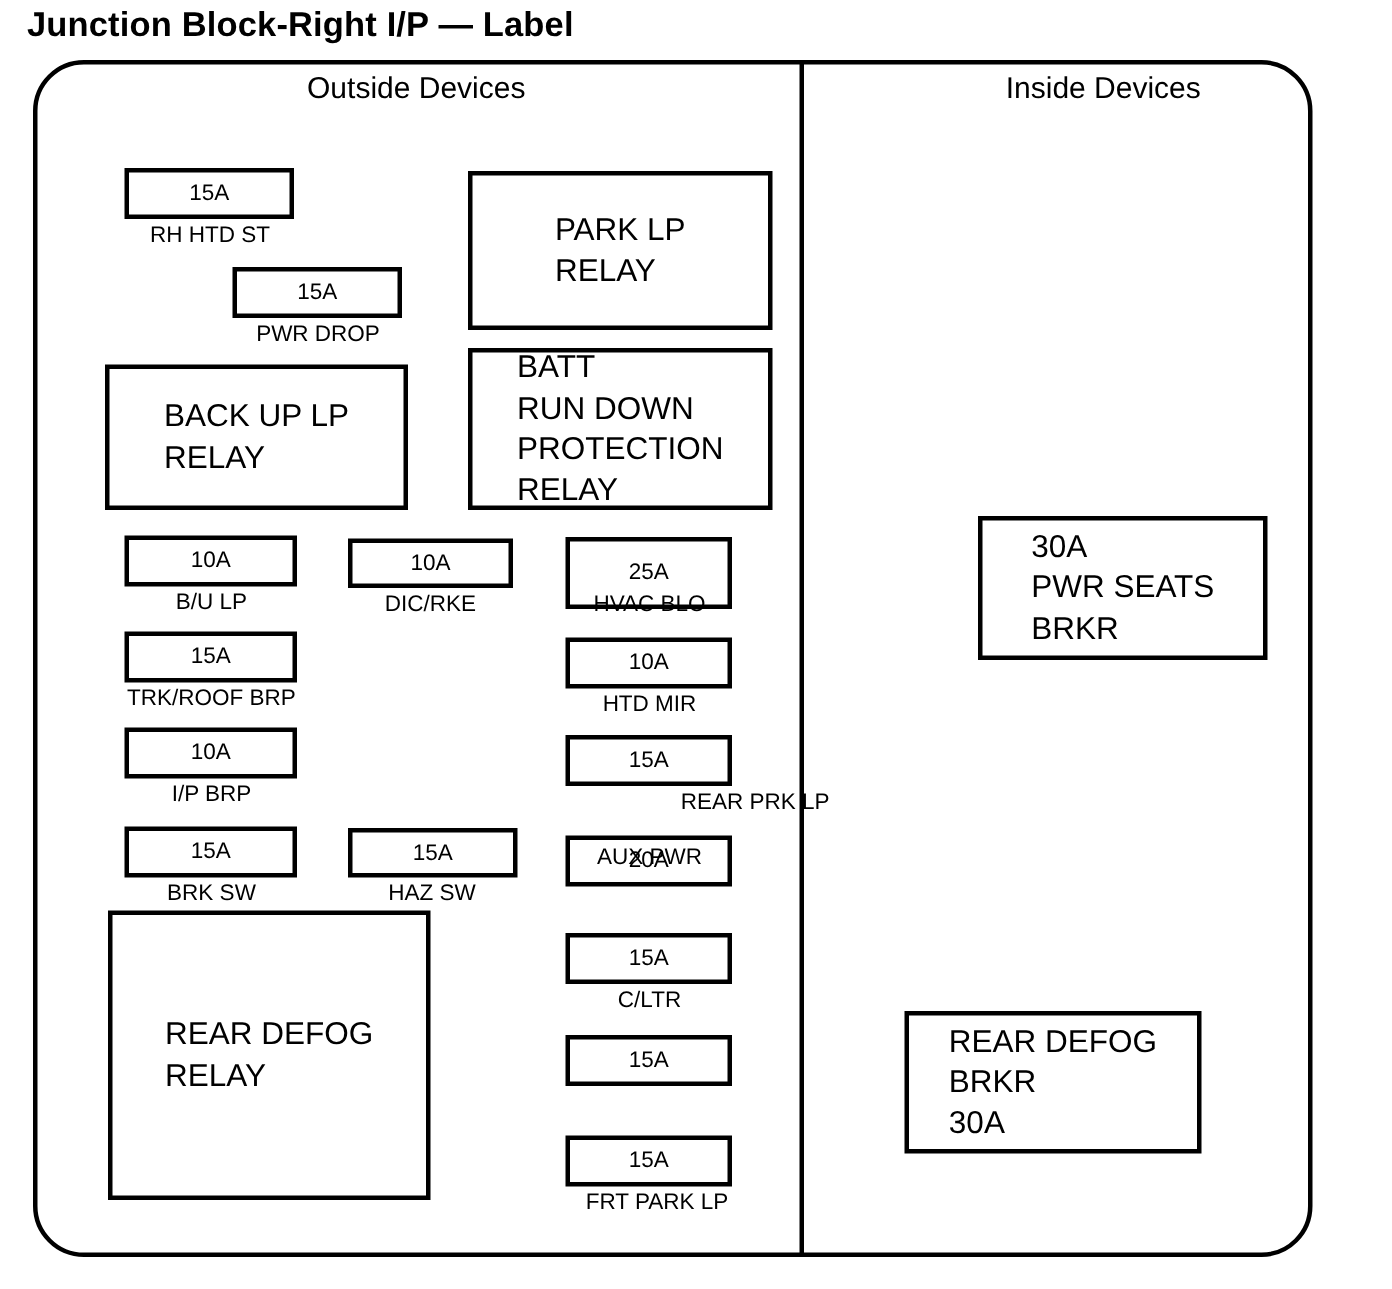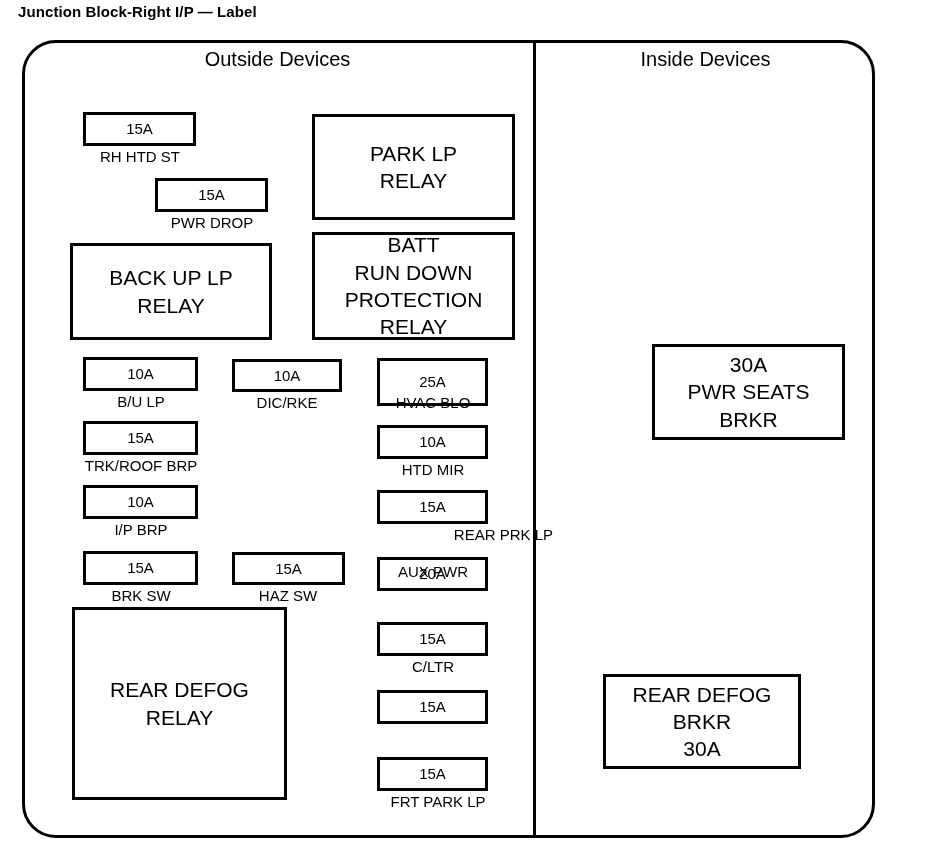--- a/index.html
+++ b/index.html
@@ -19,21 +19,21 @@
     height: 859px;
     background: #ffffff;
     overflow: hidden;
   }
 
   
   #page-title {
     position: absolute;
     left: 18px;
     top: 3px;
-    font-size: 15px;
+    font-size: 23px;
     font-weight: bold;
     letter-spacing: 0.1px;
     white-space: nowrap;
   }
 
   
   #enclosure {
     position: absolute;
     left: 22px;
     top: 40px;
@@ -65,32 +65,33 @@
   }
   #heading-outside {
     left: 22px;
     top: 48px;
     width: 511px;
   }
   #heading-inside {
     left: 536px;
     top: 48px;
     width: 339px;
+    padding-left: 30px;
   }
 
   
   .box {
     position: absolute;
     border: 3px solid #000000;
     box-sizing: border-box;
     background: #ffffff;
     display: flex;
     align-items: center;
     justify-content: center;
-    text-align: center;
+    text-align: left;
   }
   .fuse .rating {
     font-size: 15px;
     line-height: 1.15;
     white-space: nowrap;
   }
   .relay .relay-text,
   .breaker .breaker-text {
     font-size: 21px;
     line-height: 1.30;

